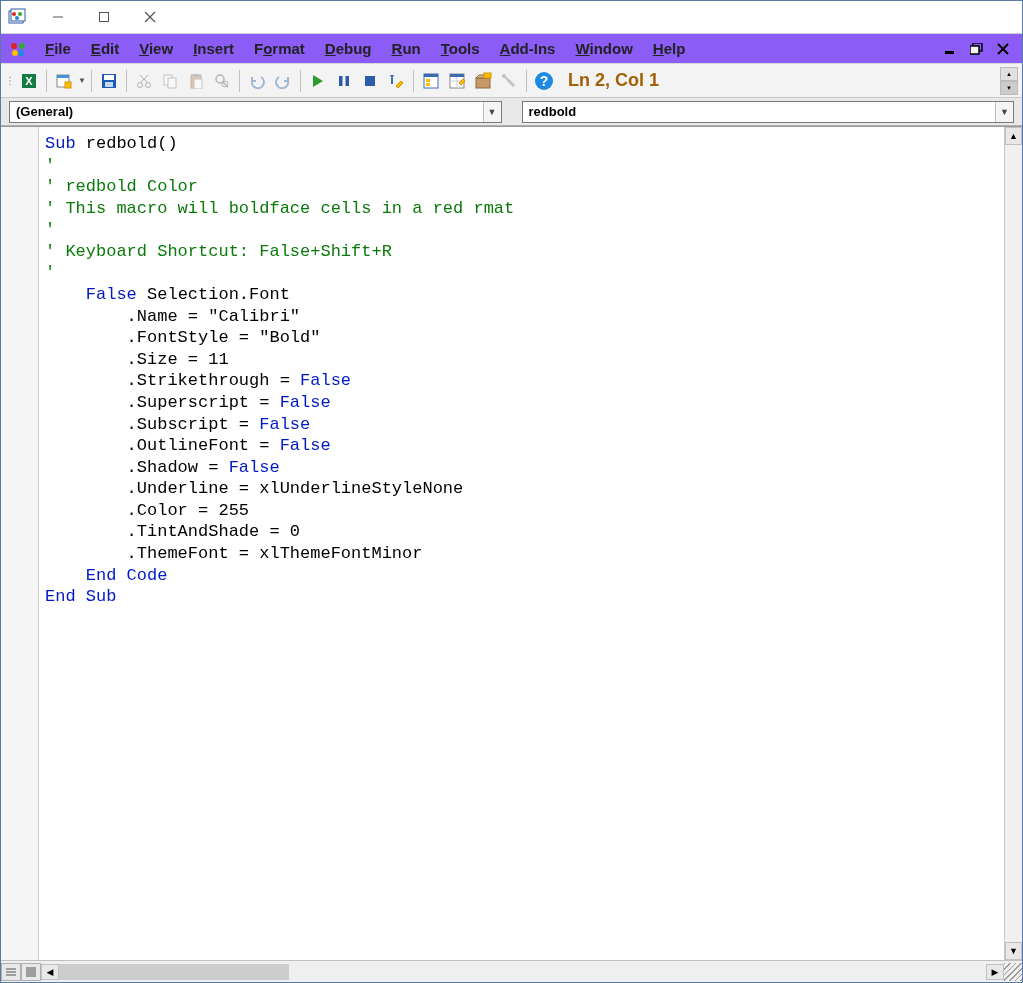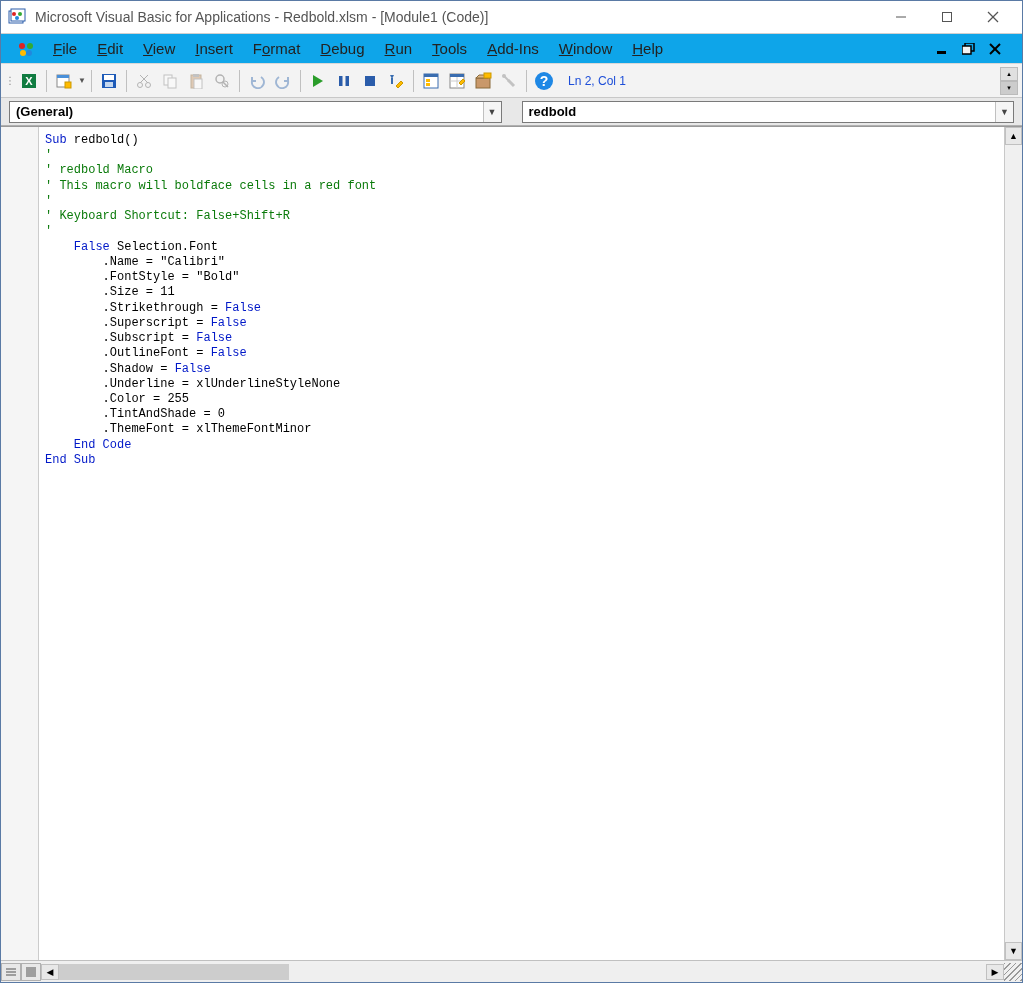--- a/index.html
+++ b/index.html
@@ -7,48 +7,48 @@
   body { width:1023px; height:983px; overflow:hidden; border:1px solid #5a7aa5; display:flex; flex-direction:column; background:#f0f0f0;}
   
   
   .titlebar { height:33px; background:#fff; border-bottom:1px solid #d0d0d0; display:flex; align-items:center; padding:0 6px; }
   .titlebar .appicon { width:20px; height:20px; margin-right:8px; display:flex; align-items:center; justify-content:center; font-size:14px;}
   .titlebar .title { flex:1; color:#555; font-size:14px; }
   .titlebar .winbtns { display:flex; }
   .titlebar .winbtn { width:46px; height:28px; display:flex; align-items:center; justify-content:center; color:#666; font-size:14px;}
   
   
-  .menubar { height:30px; background:#0ea5e9; display:flex; align-items:center; padding:0 12px; border-bottom:1px solid #d8d8d8;}
+  .menubar { height:30px; background:#8b5cf6; display:flex; align-items:center; padding:0 4px; border-bottom:1px solid #d8d8d8;font-weight:bold;}
   .menubar .mlogo { width:22px; height:22px; margin:0 6px 0 2px; display:flex; align-items:center; justify-content:center;}
   .menubar .mitem { padding:4px 10px; font-size:15px; color:#222;}
   .menubar .u { text-decoration:underline; }
   .menubar .spacer { flex:1;}
   .menubar .mdibtns { display:flex; align-items:center; gap:12px; padding-right:8px;}
   .menubar .mdibtn { width:14px; height:14px; display:flex; align-items:center; justify-content:center; font-weight:bold; color:#000;}
   
   
   .toolbar { height:34px; background:#f3f3f3; border-bottom:1px solid #c8c8c8; display:flex; align-items:center; padding:0 4px; gap:2px;}
   .tbtn { width:24px; height:24px; display:flex; align-items:center; justify-content:center; border-radius:2px;}
   .tbtn.dis { opacity:0.45; }
   .tsep { width:1px; height:22px; background:#c0c0c0; margin:0 3px;}
   .tdrop { width:8px; display:flex; align-items:center; justify-content:center; font-size:8px; color:#555;}
-  .status { margin-left:10px; font-size:12px; color:#1d4ed8;}
+  .status { margin-left:10px; font-size:18px; color:#a16207;font-weight:bold;}
   .toolbar .end { flex:1;}
   .toolbar .scrollbtns { width:18px; display:flex; flex-direction:column;}
   .toolbar .scrollbtns div { height:14px; background:#e0e0e0; border:1px solid #bbb; font-size:7px; display:flex; align-items:center; justify-content:center;}
   
   
   .dropdowns { height:28px; background:#e8e8e8; border-bottom:1px solid #b0b0b0; display:flex; align-items:center; padding:4px 8px; gap:20px;}
   .combo { flex:1; height:22px; background:#fff; border:1px solid #7a7a7a; display:flex; align-items:center; padding:0 6px; font-weight:700; font-size:13px; position:relative;}
   .combo .arr { position:absolute; right:0; top:0; width:18px; height:100%; display:flex; align-items:center; justify-content:center; font-size:9px; color:#444; border-left:1px solid #c0c0c0; background:#f5f5f5;}
   
   
   .codewrap { flex:1; display:flex; background:#fff; position:relative; border-top:1px solid #999;}
   .gutter { width:38px; background:#f5f5f5; border-right:1px solid #ccc;}
-  .codepane { flex:1; padding:6px 0 0 6px; font-family: Consolas, "Courier New", monospace; font-size:12px; line-height:1.27; white-space:pre; color:#000; overflow:hidden;}
+  .codepane { flex:1; padding:6px 0 0 6px; font-family: Consolas, "Courier New", monospace; font-size:17px; line-height:1.27; white-space:pre; color:#000; overflow:hidden;}
   .kw { color:#0018c8; }
   .cm { color:#0a7a0a; }
   .vscroll { width:18px; background:#f0f0f0; border-left:1px solid #c8c8c8; display:flex; flex-direction:column;}
   .vscroll .arr { height:18px; background:#e8e8e8; border:1px solid #c0c0c0; display:flex; align-items:center; justify-content:center; font-size:9px;}
   .vscroll .track { flex:1;}
   
   
   .bottombar { height:22px; background:#f0f0f0; border-top:1px solid #c0c0c0; display:flex; align-items:center;}
   .viewbtns { display:flex; }
   .viewbtn { width:20px; height:18px; border:1px solid #b0b0b0; background:#e8e8e8; display:flex; align-items:center; justify-content:center; font-size:10px;}
@@ -66,21 +66,20 @@
 <div class="titlebar">
   <div class="appicon">
     <svg width="18" height="18" viewBox="0 0 18 18">
         <rect x="1" y="3" width="14" height="12" fill="#fff" stroke="#2a5caa"></rect>
         <rect x="3" y="1" width="14" height="12" fill="#fff" stroke="#2a5caa"></rect>
         <circle cx="6" cy="6" r="2" fill="#d22"></circle>
         <circle cx="12" cy="6" r="2" fill="#3a3"></circle>
         <circle cx="9" cy="10" r="2" fill="#28d"></circle>
       </svg>
   </div>
-  <div class="title">Microsoft Visual Basic for Applications - Redbold.xlsm - [Module1 (Code)]</div>
   <div class="winbtns">
     <div class="winbtn">
       <svg width="12" height="12">
           <line x1="1" y1="6" x2="11" y2="6" stroke="#555" stroke-width="1"></line>
         </svg>
     </div>
     <div class="winbtn">
       <svg width="12" height="12">
           <rect x="1.5" y="1.5" width="9" height="9" fill="none" stroke="#555" stroke-width="1"></rect>
         </svg>
@@ -282,22 +281,22 @@
   <div class="combo">
     <span>redbold</span>
     <div class="arr">▼</div>
   </div>
 </div>
 
 <div class="codewrap">
   <div class="gutter"></div>
   <div class="codepane" id="codepane"><span class="kw">Sub </span>redbold()
 <span class="cm">'</span>
-<span class="cm">' redbold Macro</span>
-<span class="cm">' This macro will boldface cells in a red font</span>
+<span class="cm">' redbold Color</span>
+<span class="cm">' This macro will boldface cells in a red rmat</span>
 <span class="cm">'</span>
 <span class="cm">' Keyboard Shortcut: False+Shift+R</span>
 <span class="cm">'</span>
     <span class="kw">False </span>Selection.Font
         .Name = "Calibri"
         .FontStyle = "Bold"
         .Size = 11
         .Strikethrough = <span class="kw">False</span>
         .Superscript = <span class="kw">False</span>
         .Subscript = <span class="kw">False</span>

